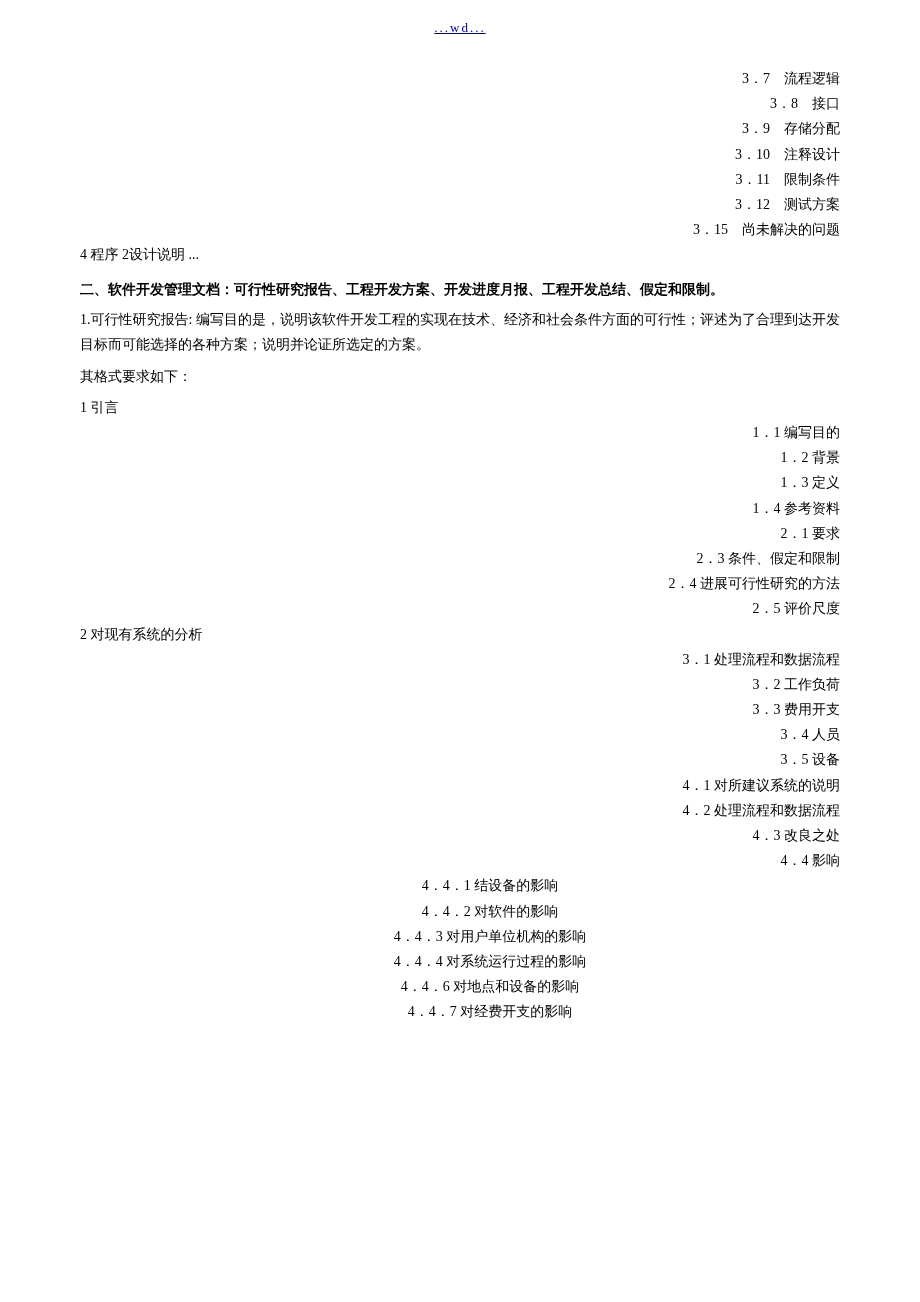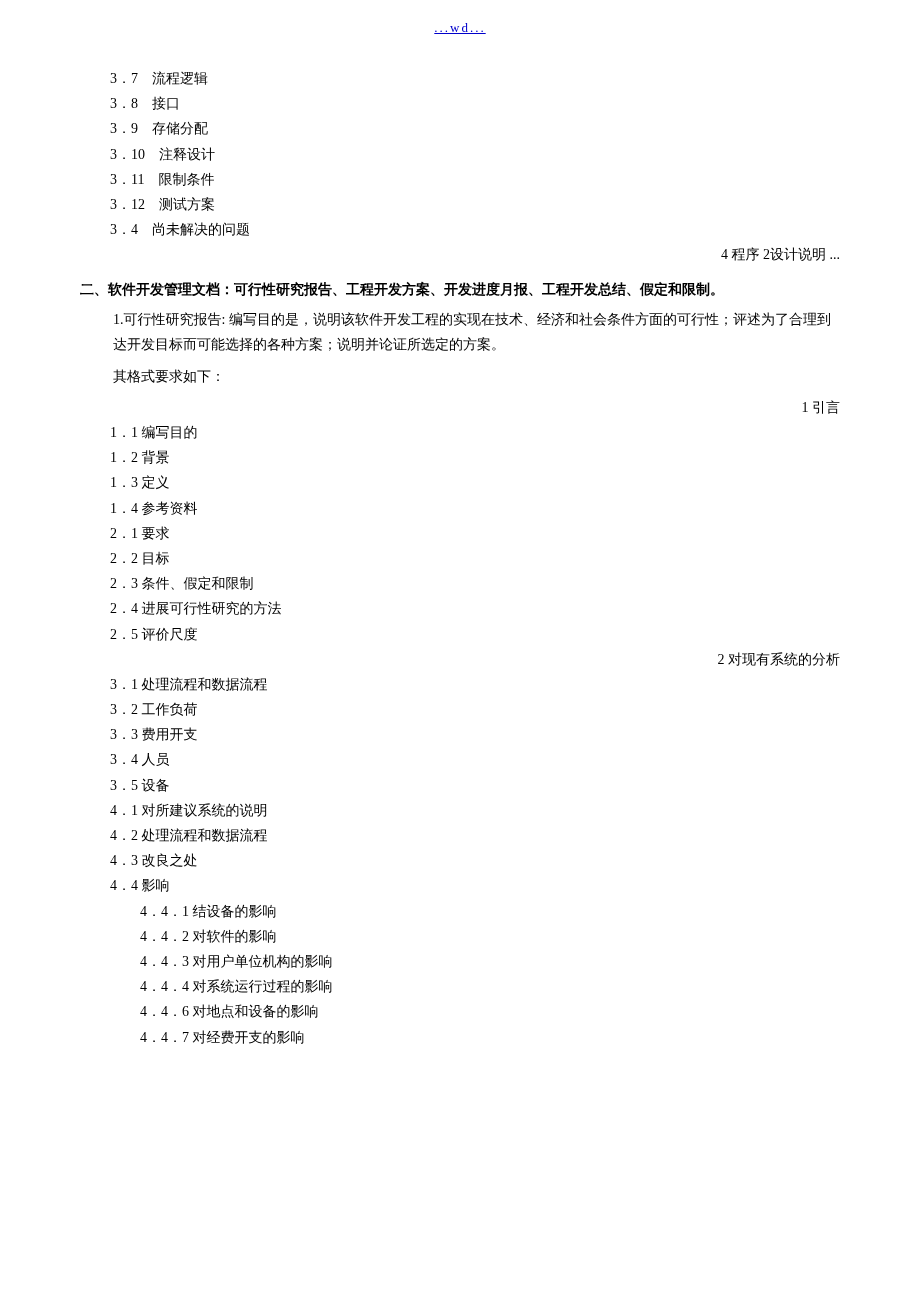--- a/index.html
+++ b/index.html
@@ -25,39 +25,39 @@
       text-decoration: underline;
       font-size: 13px;
       letter-spacing: 2px;
     }
     .toc-item {
       line-height: 1.8;
       padding-left: 0;
     }
     .toc-l1 {
       padding-left: 0px;
-      text-align: right;
     }
     .toc-l2 {
       padding-left: 30px;
+      text-align: right;
     }
     .toc-l3 {
       padding-left: 60px;
+      text-align: center;
     }
     .section-heading {
       font-weight: bold;
       margin-top: 10px;
       margin-bottom: 6px;
       line-height: 1.7;
     }
     .body-text {
       line-height: 1.8;
       margin-bottom: 6px;
       text-indent: 0;
-      margin-left: 33px;
     }
     .program-line {
       line-height: 1.8;
     }
     .toc-block {
       margin-top: 6px;
     }
   </style>
 </head>
 <body>
@@ -66,39 +66,38 @@
   <a>...wd...</a>
 </div>
 
 <div class="toc-block">
   <div class="toc-item toc-l2">3．7　流程逻辑</div>
   <div class="toc-item toc-l2">3．8　接口</div>
   <div class="toc-item toc-l2">3．9　存储分配</div>
   <div class="toc-item toc-l2">3．10　注释设计</div>
   <div class="toc-item toc-l2">3．11　限制条件</div>
   <div class="toc-item toc-l2">3．12　测试方案</div>
-  <div class="toc-item toc-l2">3．4　尚未解决的问题</div>
+  <div class="toc-item toc-l2">3．15　尚未解决的问题</div>
 </div>
 
 <div class="program-line toc-l1">4  程序  2设计说明  ...</div>
 
 <div class="section-heading">二、软件开发管理文档：可行性研究报告、工程开发方案、开发进度月报、工程开发总结、假定和限制。</div>
 
 <div class="body-text">1.可行性研究报告: 编写目的是，说明该软件开发工程的实现在技术、经济和社会条件方面的可行性；评述为了合理到达开发目标而可能选择的各种方案；说明并论证所选定的方案。</div>
 
 <div class="body-text">其格式要求如下：</div>
 
 <div class="toc-block">
   <div class="toc-item toc-l1">1  引言</div>
   <div class="toc-item toc-l2">1．1  编写目的</div>
   <div class="toc-item toc-l2">1．2  背景</div>
   <div class="toc-item toc-l2">1．3  定义</div>
   <div class="toc-item toc-l2">1．4  参考资料</div>
   <div class="toc-item toc-l2">2．1  要求</div>
-  <div class="toc-item toc-l2">2．2  目标</div>
   <div class="toc-item toc-l2">2．3  条件、假定和限制</div>
   <div class="toc-item toc-l2">2．4  进展可行性研究的方法</div>
   <div class="toc-item toc-l2">2．5  评价尺度</div>
   <div class="toc-item toc-l1">2  对现有系统的分析</div>
   <div class="toc-item toc-l2">3．1  处理流程和数据流程</div>
   <div class="toc-item toc-l2">3．2  工作负荷</div>
   <div class="toc-item toc-l2">3．3  费用开支</div>
   <div class="toc-item toc-l2">3．4  人员</div>
   <div class="toc-item toc-l2">3．5  设备</div>
   <div class="toc-item toc-l2">4．1  对所建议系统的说明</div>

